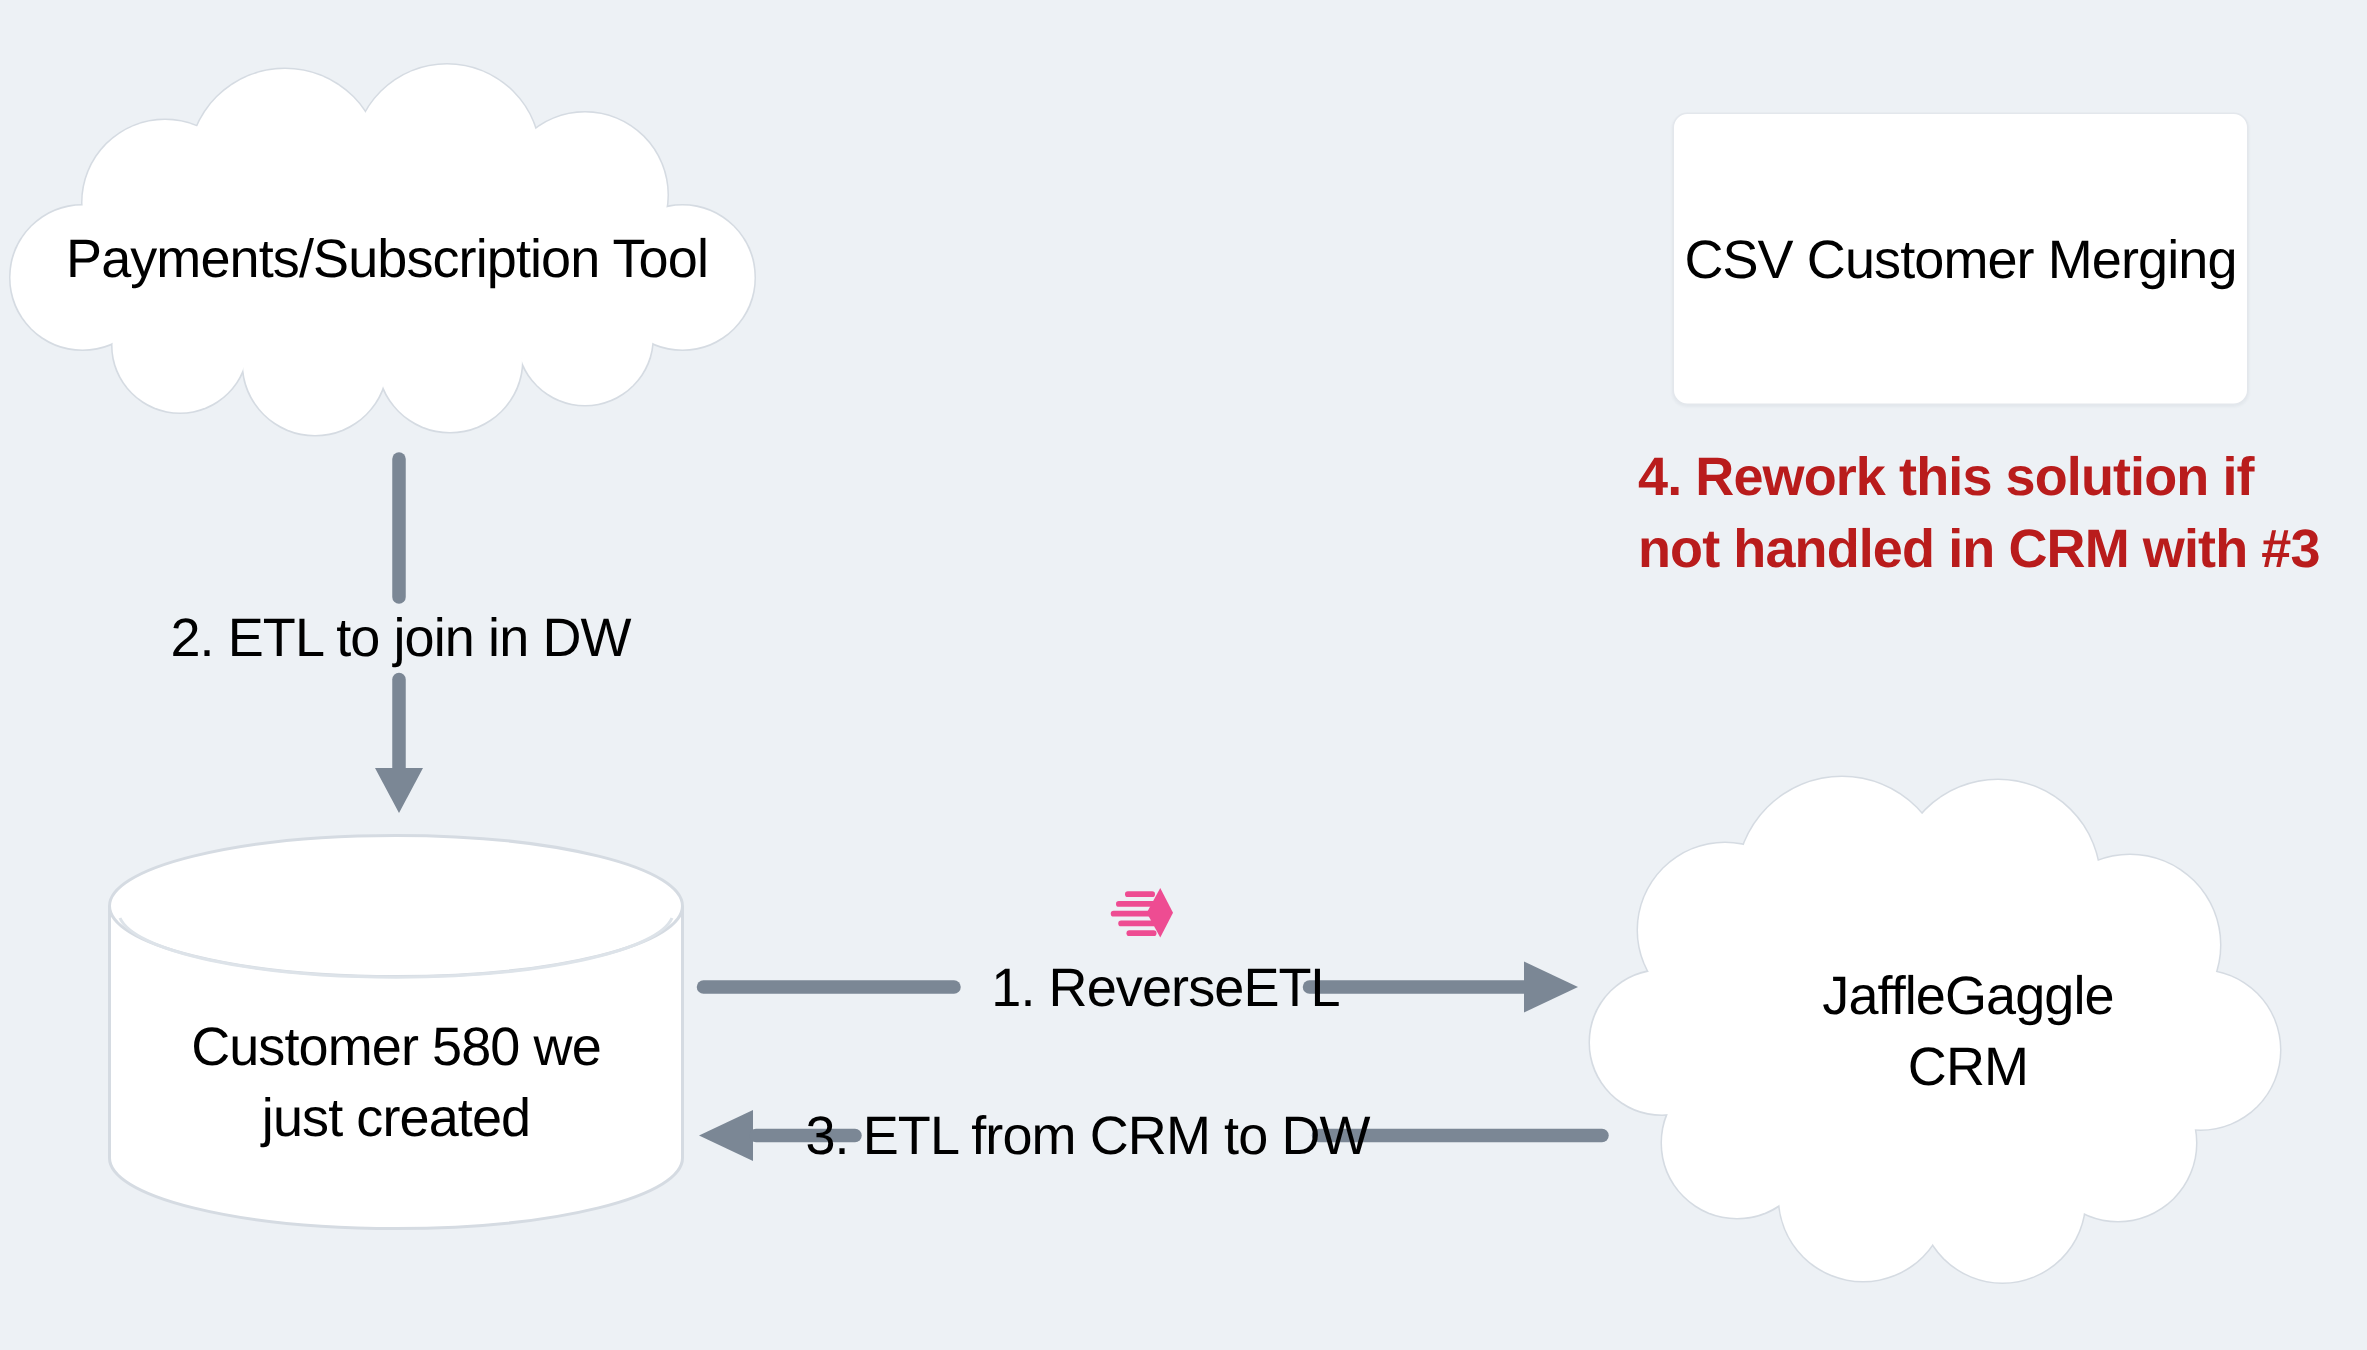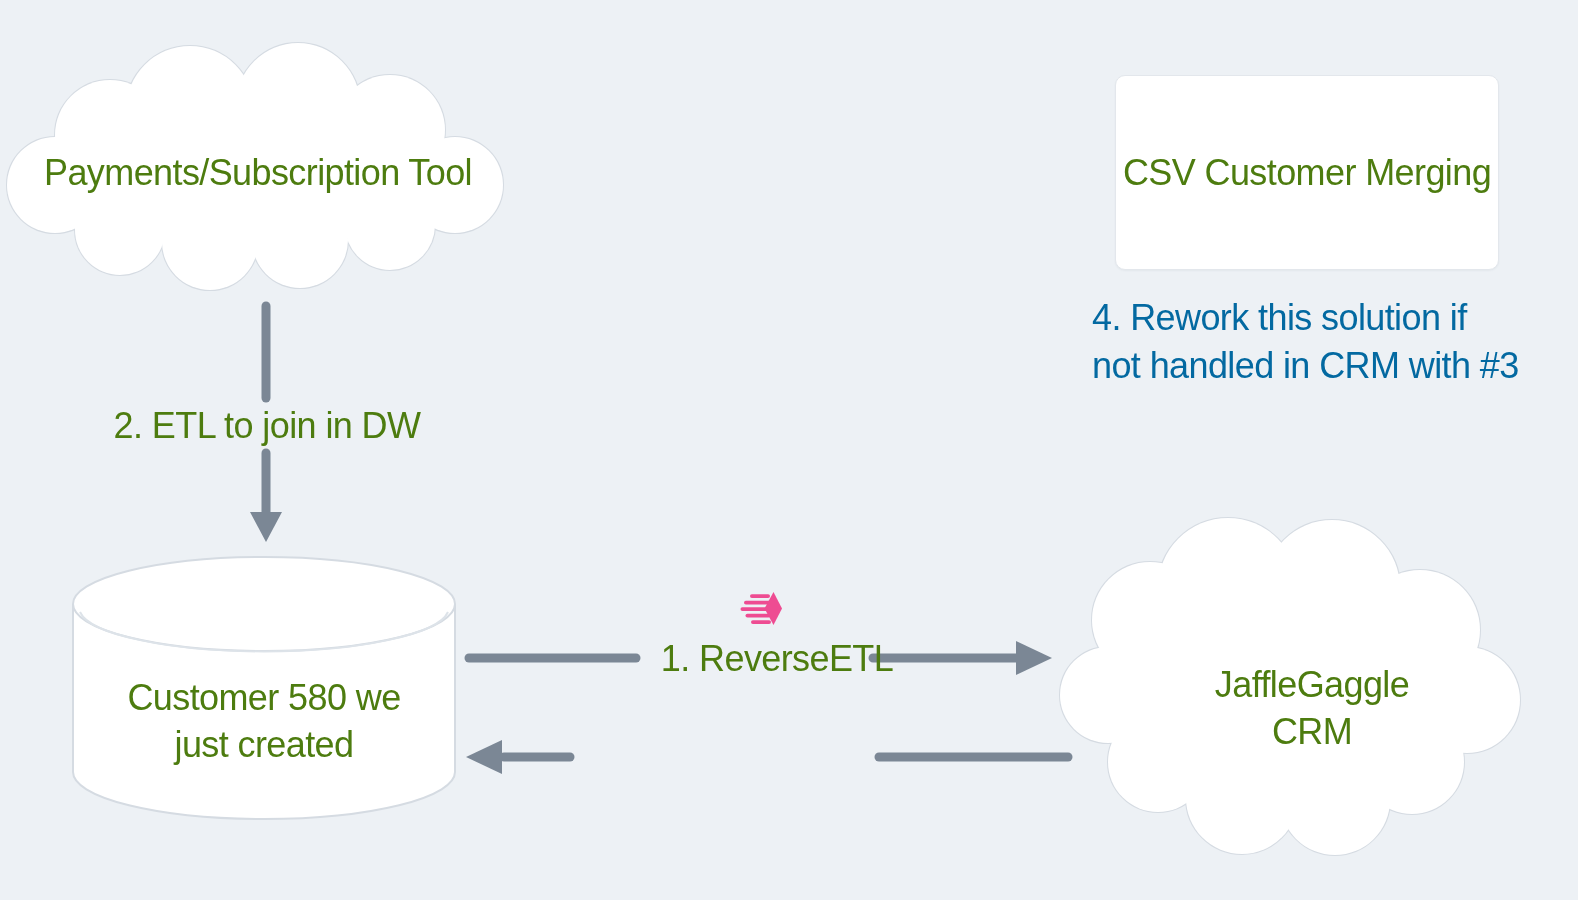--- a/index.html
+++ b/index.html
@@ -30,31 +30,31 @@
 
   .label {
     position: absolute;
     transform: translate(-50%, -50%);
     font-size: 36px;
     font-weight: 500;
     letter-spacing: -0.6px;
     line-height: 47px;
     text-align: center;
     white-space: pre-line;
-    color: #4d7c0f;
+    color: #000000;
   }
   .note {
     position: absolute;
     font-size: 36px;
-    font-weight: 400;
+    font-weight: 700;
     letter-spacing: -0.6px;
     line-height: 48px;
     text-align: left;
     white-space: pre-line;
-    color: #0369a1;
+    color: #b91c1c;
   }
   .card {
     position: absolute;
     left: 1115px;
     top: 75px;
     width: 382px;
     height: 193px;
     background: #FFFFFF;
     border: 1px solid #E3E7EC;
     border-radius: 10px;
@@ -172,20 +172,21 @@
   <div class="card">
     <div class="label card-label">CSV Customer Merging</div>
   </div>
 
   <div class="note" style="left:1092px; top:294px;">4. Rework this solution if
 not handled in CRM with #3</div>
 
   <div class="label" style="left:264px; top:721px;">Customer 580 we
 just created</div>
 
-  <div class="label" style="left:1293px; top:708px;margin-left:19px;">JaffleGaggle CRM</div>
+  <div class="label" style="left:1293px; top:687px;margin-left:19px;">JaffleGaggle CRM</div>
 
   <div class="label" style="left:756px; top:658px;margin-left:21px;">1. ReverseETL</div>
 
   <div class="label" style="left:267px; top:425px;">2. ETL to join in DW</div>
 
+  <div class="label" style="left:725px; top:757px;">3. ETL from CRM to DW</div>
 
 </div>
 
 </body></html>

